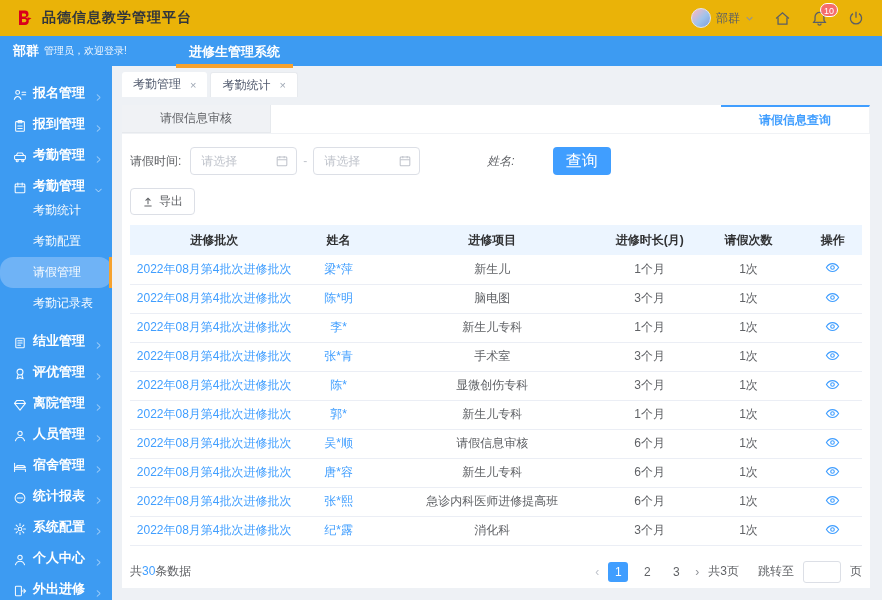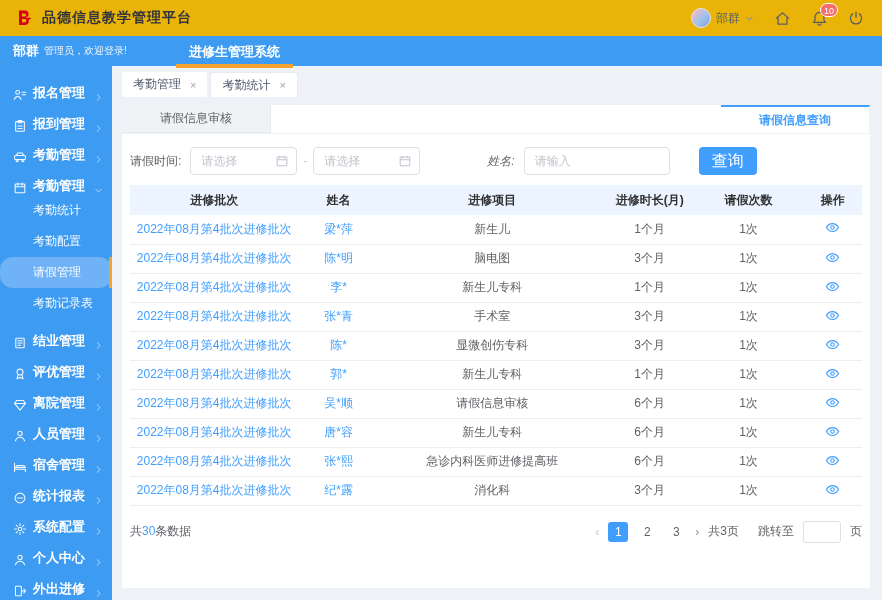--- a/index.html
+++ b/index.html
@@ -368,24 +368,33 @@
           <div class="fake-input date-box">
             <span class="placeholder">请选择</span>
             <span class="cal-icon">
               <svg width="14" height="14" viewBox="0 0 16 16" fill="none" stroke="#c0c4cc" stroke-width="1.2">
                   <rect x="2.5" y="3.5" width="11" height="10" rx="1"></rect>
                   <path d="M2.5 6.5h11M5.5 2.2v2.6M10.5 2.2v2.6"></path>
                 </svg>
             </span>
           </div>
           <span class="f-label name-label">姓名:</span>
-          <input class="text-input" type="text" placeholder="请输入" style="">
           <button class="btn-primary">查询</button>
         </div>
 
+        <div class="export-row">
+          <button class="btn-export">
+            <span>
+              <svg width="12" height="12" viewBox="0 0 16 16" fill="none" stroke="#606266" stroke-width="1.4">
+                  <path d="M8 11V3.2M4.8 6.2L8 3l3.2 3.2M3.2 13.2h9.6"></path>
+                </svg>
+            </span>
+            <span>导出</span>
+          </button>
+        </div>
 
         <div class="table-wrap">
           <table>
             <colgroup>
               <col style="width:23%">
                 <col style="width:11%">
                 <col style="width:31%">
               <col style="width:12%">
                 <col style="width:15%">
                 <col style="width:8%">

